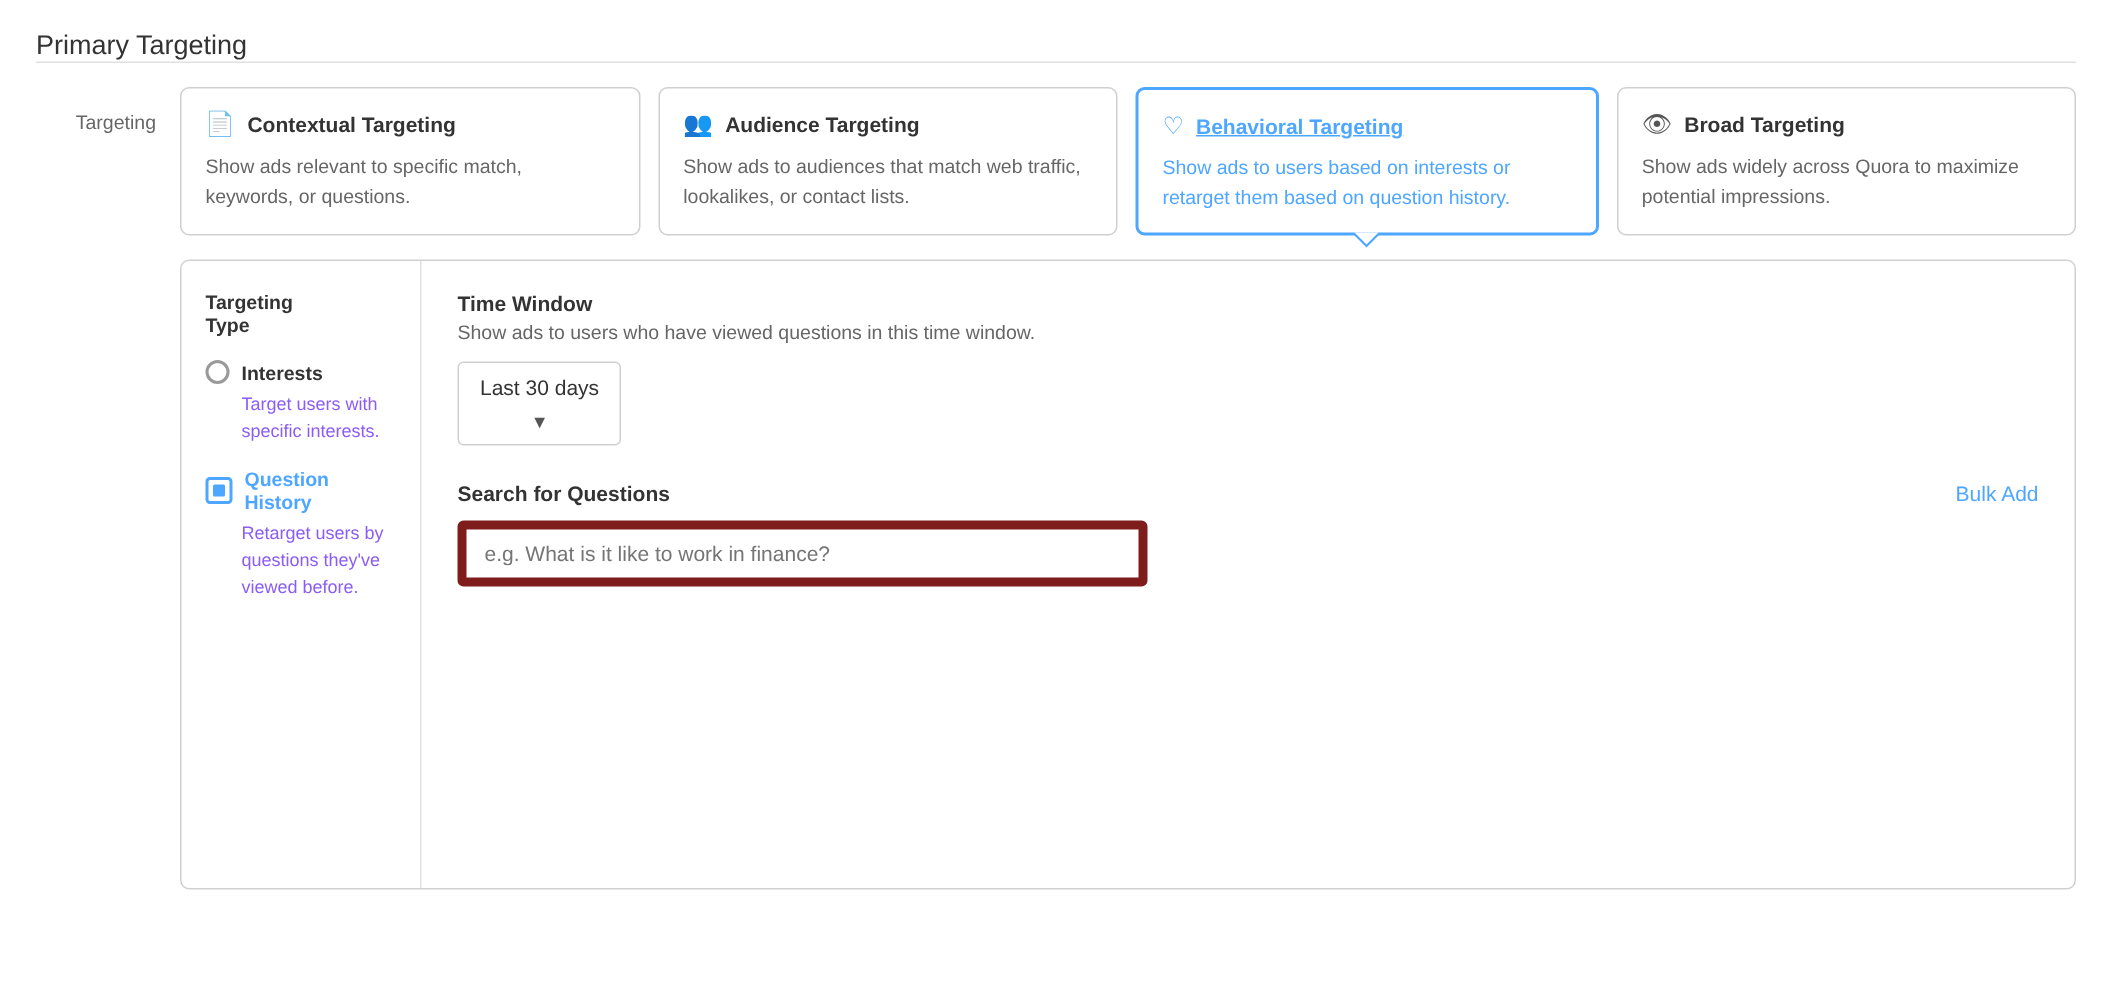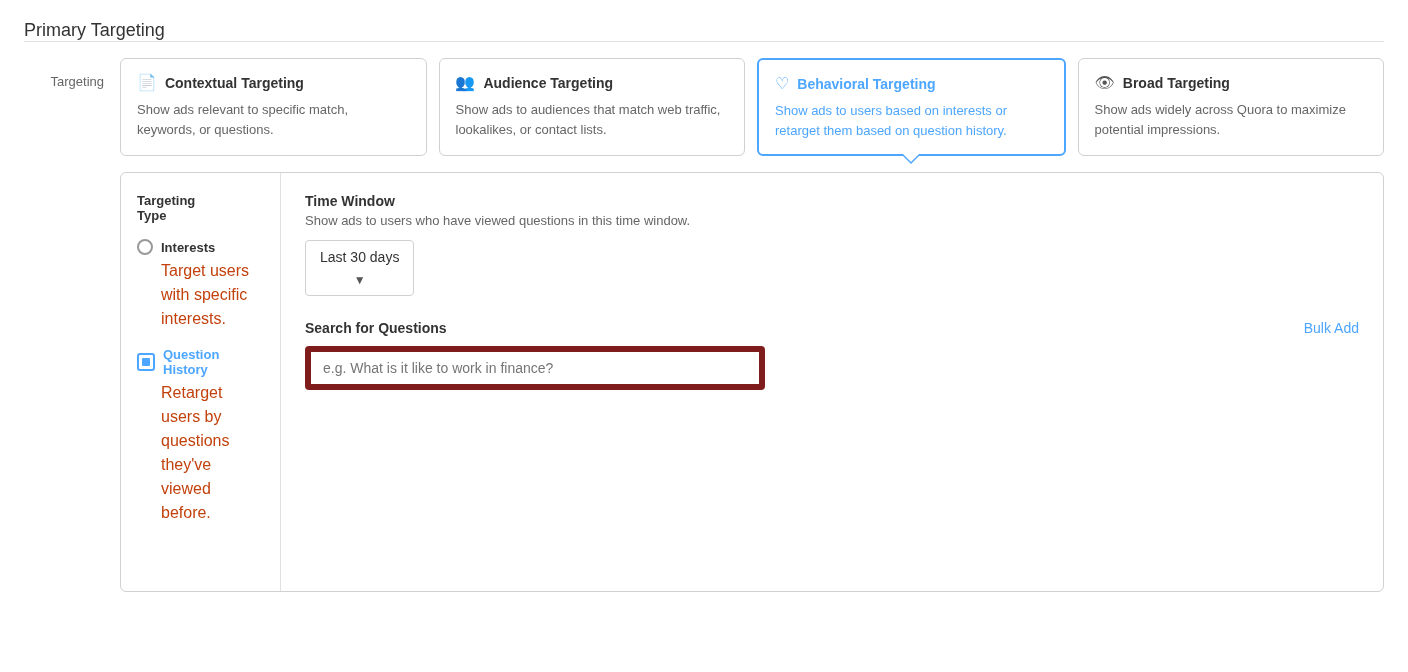--- a/index.html
+++ b/index.html
@@ -86,20 +86,21 @@
     .card-icon.active-icon {
       color: #4da6ff;
     }
     .card-title {
       font-weight: 700;
       font-size: 14px;
       color: #333;
     }
     .card-title.active-title {
       color: #4da6ff;
+      text-decoration: underline;
     }
     .card-desc {
       font-size: 13px;
       color: #666;
       line-height: 1.5;
     }
     .card-desc.active-desc {
       color: #4da6ff;
     }
     .main-panel {
@@ -165,22 +166,22 @@
     }
     .sidebar-option-label {
       font-weight: 700;
       font-size: 13px;
       color: #333;
     }
     .sidebar-option-label.active-label {
       color: #4da6ff;
     }
     .sidebar-option-desc {
-      font-size: 16px;
-      color: #c2410c;
+      font-size: 12px;
+      color: #8b5cf6;
       line-height: 1.5;
       padding-left: 24px;
     }
     .content-panel {
       flex: 1;
       padding: 20px 24px;
     }
     .time-window-section {
       margin-bottom: 24px;
     }

